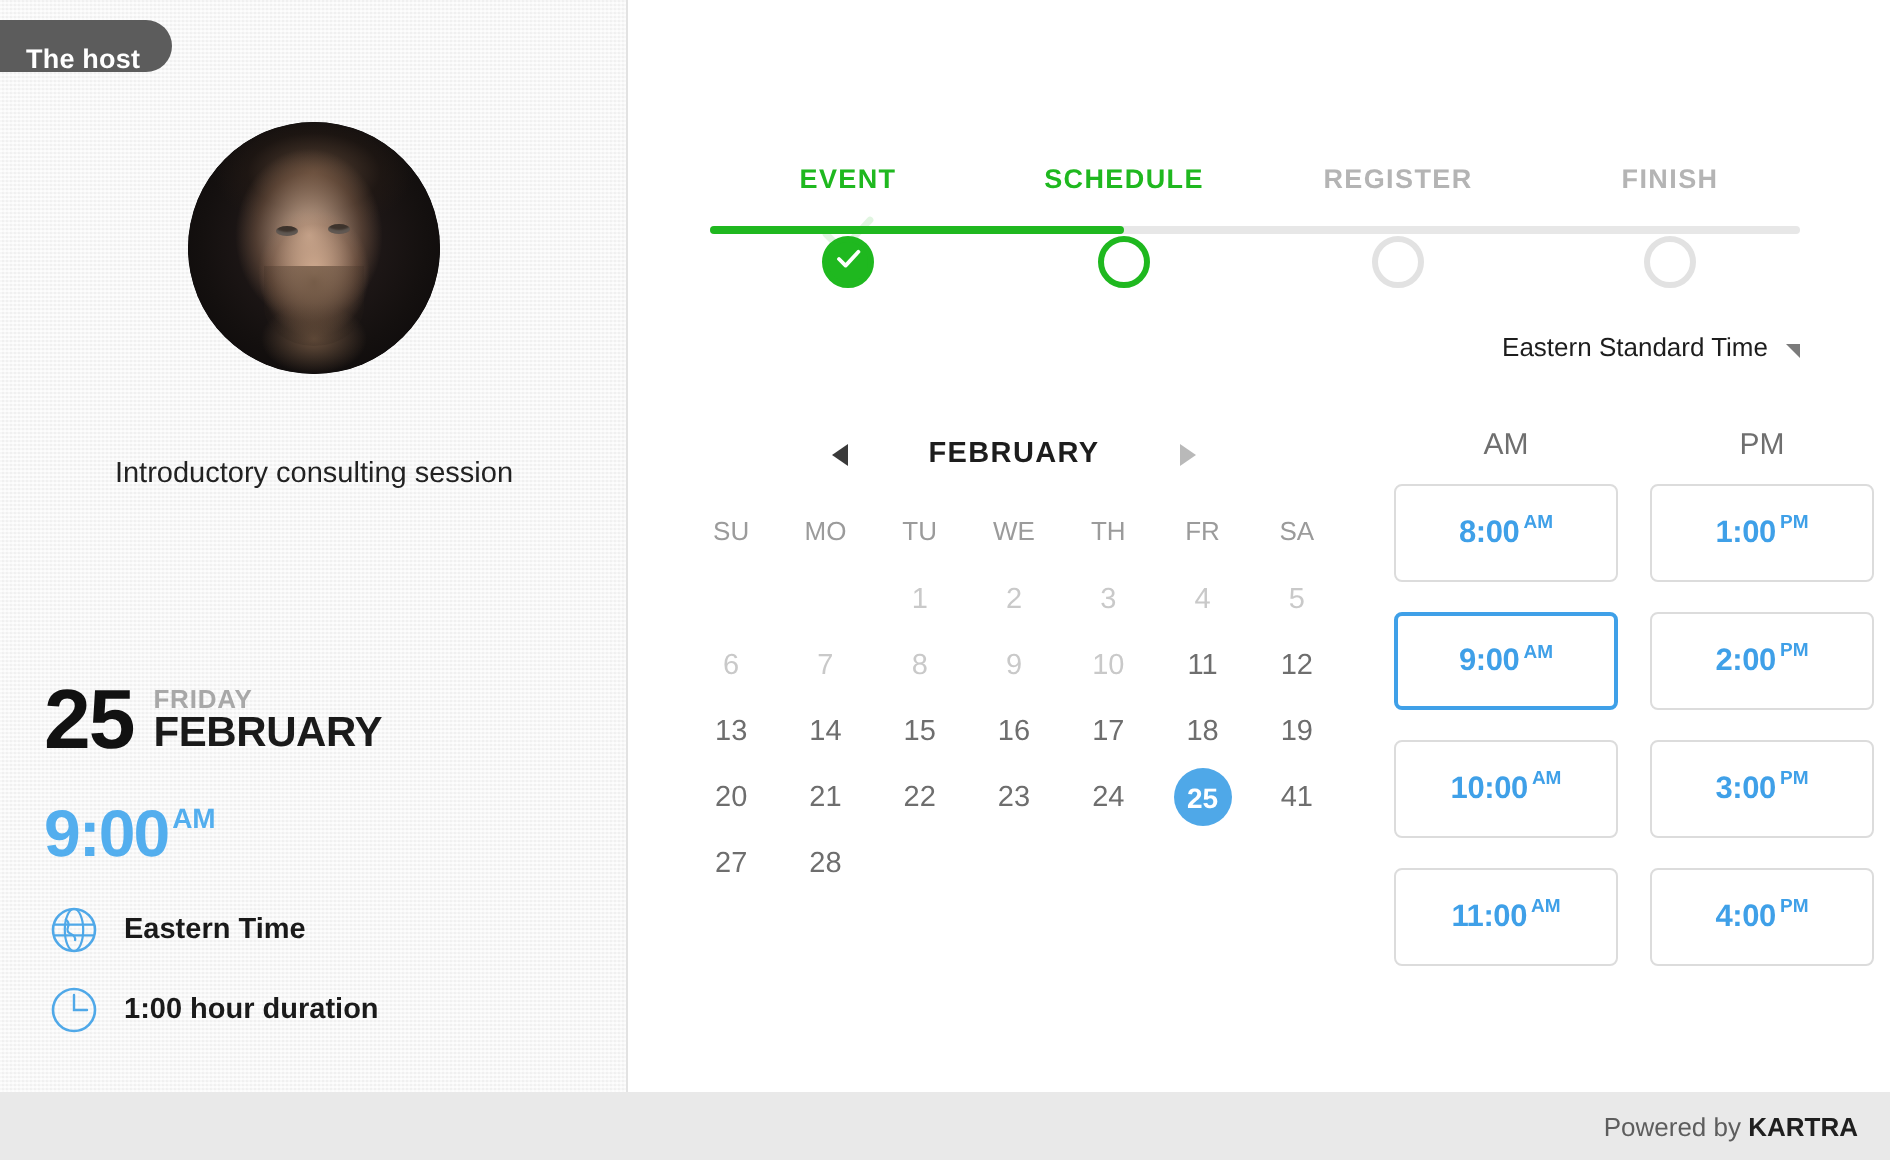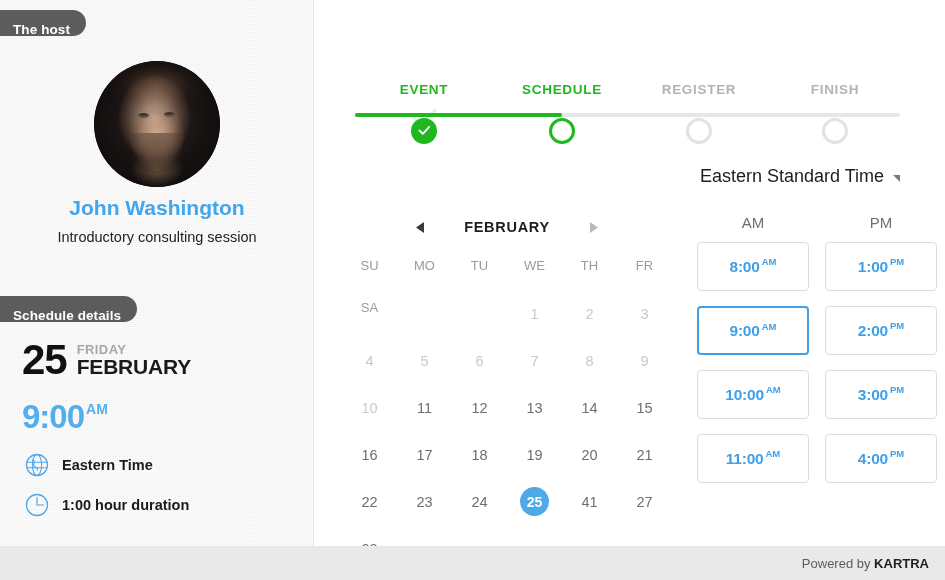--- a/index.html
+++ b/index.html
@@ -244,21 +244,21 @@
     opacity:.13;
   }
 
   
   .tz-select {
     position:absolute;
     right:45px; top:166px;
     display:flex;
     align-items:center;
     gap:9px;
-    font-size:18px;
+    font-size:13px;
     color:#1d1d1d;
     cursor:pointer;
     justify-content:space-between;
   }
   .tz-caret {
     width:0;height:0;
     border-left:7px solid transparent;
     border-top:7px solid #7b7b7b;
     transform:translateY(2px);
   }
@@ -281,22 +281,22 @@
     font-weight:bold;
     letter-spacing:.7px;
     color:#1d1d1d;
     min-width:92px;
     text-align:center;
   }
   .cal-arrow { cursor:pointer; line-height:0; }
   .cal-grid {
     margin-top:18px;
     display:grid;
-    grid-template-columns:repeat(6, 1fr);
-    row-gap:20px;
+    grid-template-columns:repeat(7, 1fr);
+    row-gap:6px;
   }
   .cal-dow {
     text-align:center;
     font-size:13px;
     color:#9b9b9b;
     height:22px;
   }
   .cal-cell {
     height:27px;
     display:flex;
@@ -390,26 +390,22 @@
         <span>The host</span>
       </div>
 
       <div class="avatar-wrap">
         <div class="avatar-face"></div>
         <div class="avatar-eye l"></div>
         <div class="avatar-eye r"></div>
         <div class="avatar-beard"></div>
       </div>
 
-      <div class="host-name">John Washington</div>
       <div class="host-sub">Introductory consulting session</div>
 
-      <div class="pill pill-sched">
-        <span>Schedule details</span>
-      </div>
 
       <div class="sd-date">
         <div class="sd-day">25</div>
         <div class="sd-dcol">
           <div class="sd-weekday">FRIDAY</div>
           <div class="sd-month">FEBRUARY</div>
         </div>
       </div>
 
       <div class="sd-time">

